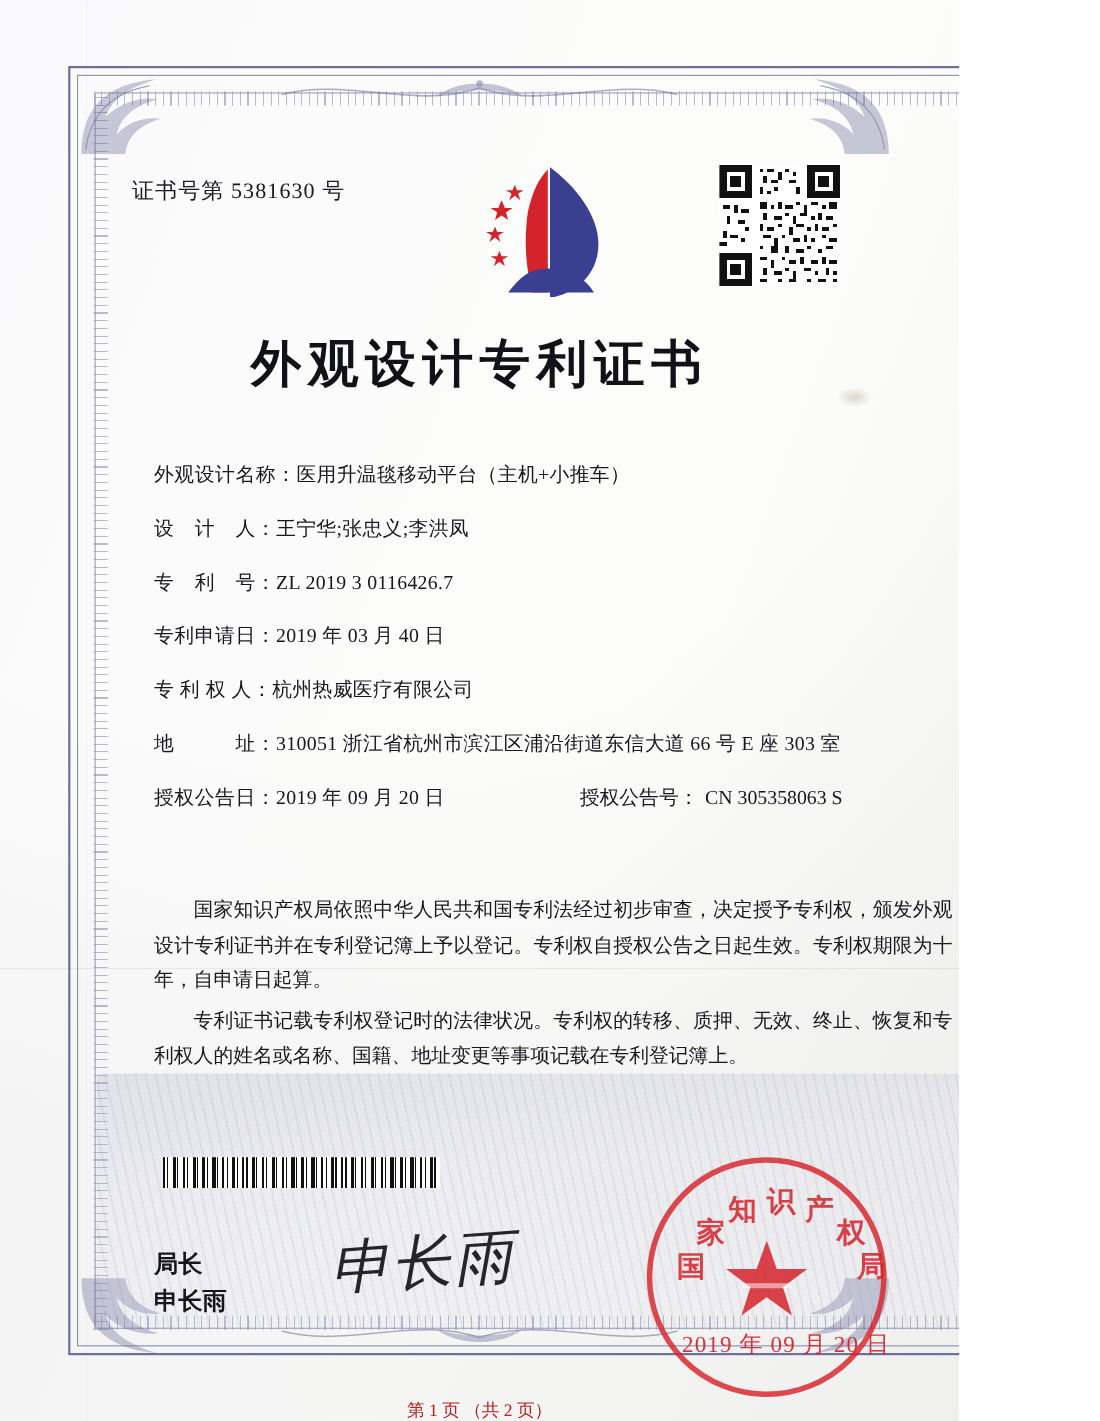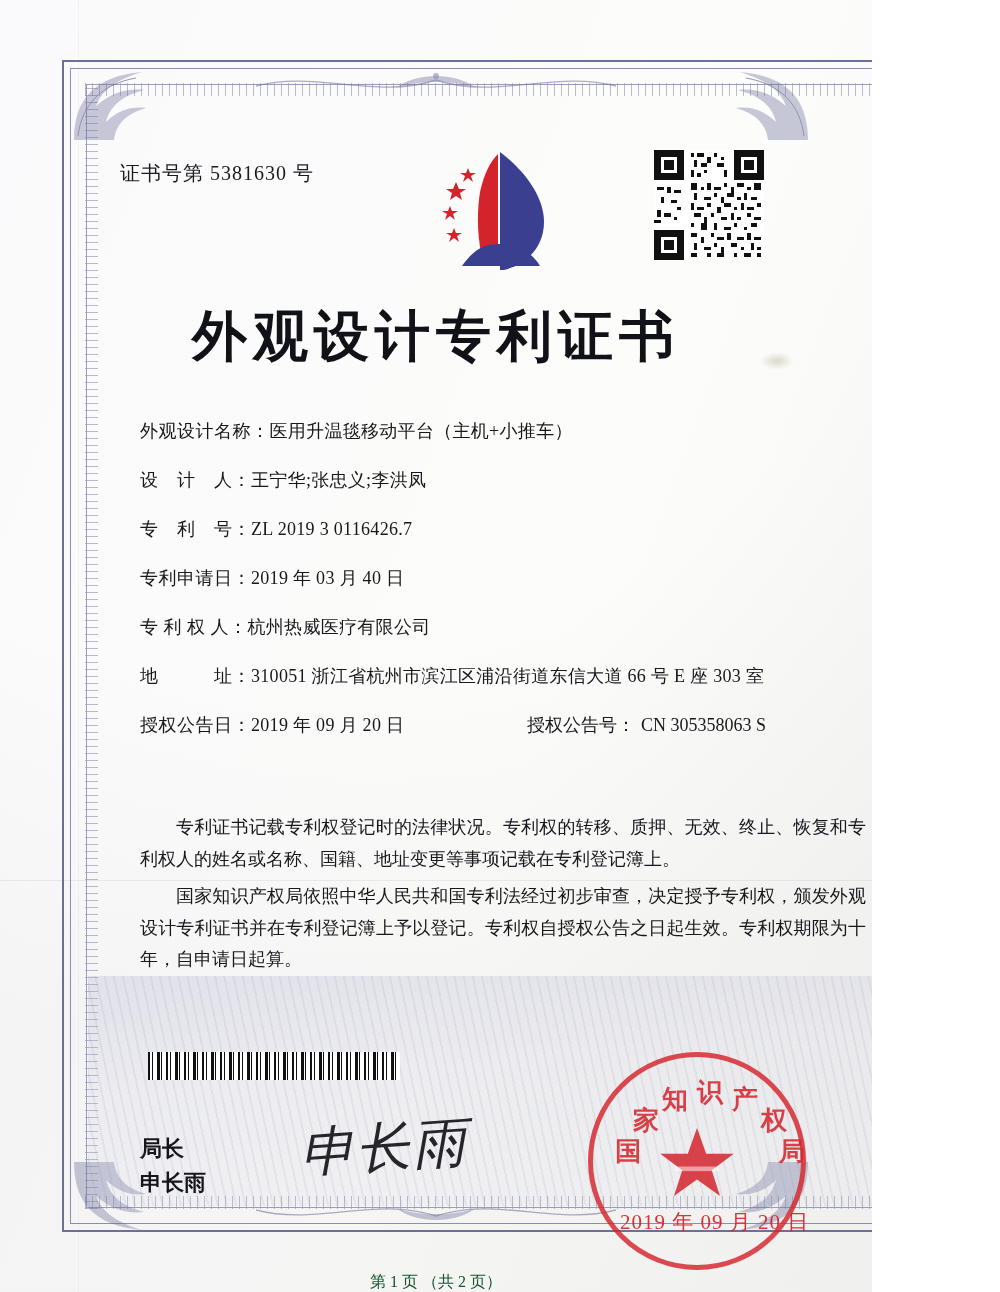--- a/index.html
+++ b/index.html
@@ -144,21 +144,21 @@
     position: absolute;
     right: 108px; top: 150px;
     width: 110px; height: 110px;
   }
 
   .main-title {
     position: absolute;
     left: 0; top: 300px;
     width: 100%;
     text-align: center;
-    font-size: 55px;
+    font-size: 46px;
     font-weight: 700;
     letter-spacing: 6px;
     color: #111118;
     font-family: "DejaVu Serif", "Liberation Serif", serif;
   }
 
   
   .fields {
     position: absolute;
     left: 140px;
@@ -296,21 +296,21 @@
   }
 
   
   .page-foot {
     position: absolute;
     left: 0;
     top: 1272px;
     width: 100%;
     text-align: center;
     font-size: 16px;
-    color: #14532d;
+    color: #b91c1c;
   }
 
   .stain {
     position: absolute;
     left: 760px; top: 352px;
     width: 34px; height: 18px;
     background: radial-gradient(ellipse at center, rgba(160,150,120,0.35), rgba(160,150,120,0) 70%);
     pointer-events: none;
   }
 </style>
@@ -499,22 +499,22 @@
     </div>
     <div class="frow two-col">
       <span class="flabel">授权公告日：</span>
       <span class="fvalue">2019 年 09 月 20 日</span>
       <span class="flabel2">授权公告号：</span>
       <span class="fvalue2">CN 305358063 S</span>
     </div>
   </div>
 
   <div class="paras">
+    <p>国家知识产权局依照中华人民共和国专利法经过初步审查，决定授予专利权，颁发外观设计专利证书并在专利登记簿上予以登记。专利权自授权公告之日起生效。专利权期限为十年，自申请日起算。</p>
     <p>专利证书记载专利权登记时的法律状况。专利权的转移、质押、无效、终止、恢复和专利权人的姓名或名称、国籍、地址变更等事项记载在专利登记簿上。</p>
-    <p>国家知识产权局依照中华人民共和国专利法经过初步审查，决定授予专利权，颁发外观设计专利证书并在专利登记簿上予以登记。专利权自授权公告之日起生效。专利权期限为十年，自申请日起算。</p>
   </div>
 
   <div class="barcode"></div>
 
   <div class="director">
     <div>局长</div>
     <div>申长雨</div>
   </div>
   <div class="signature">申长雨</div>
 

